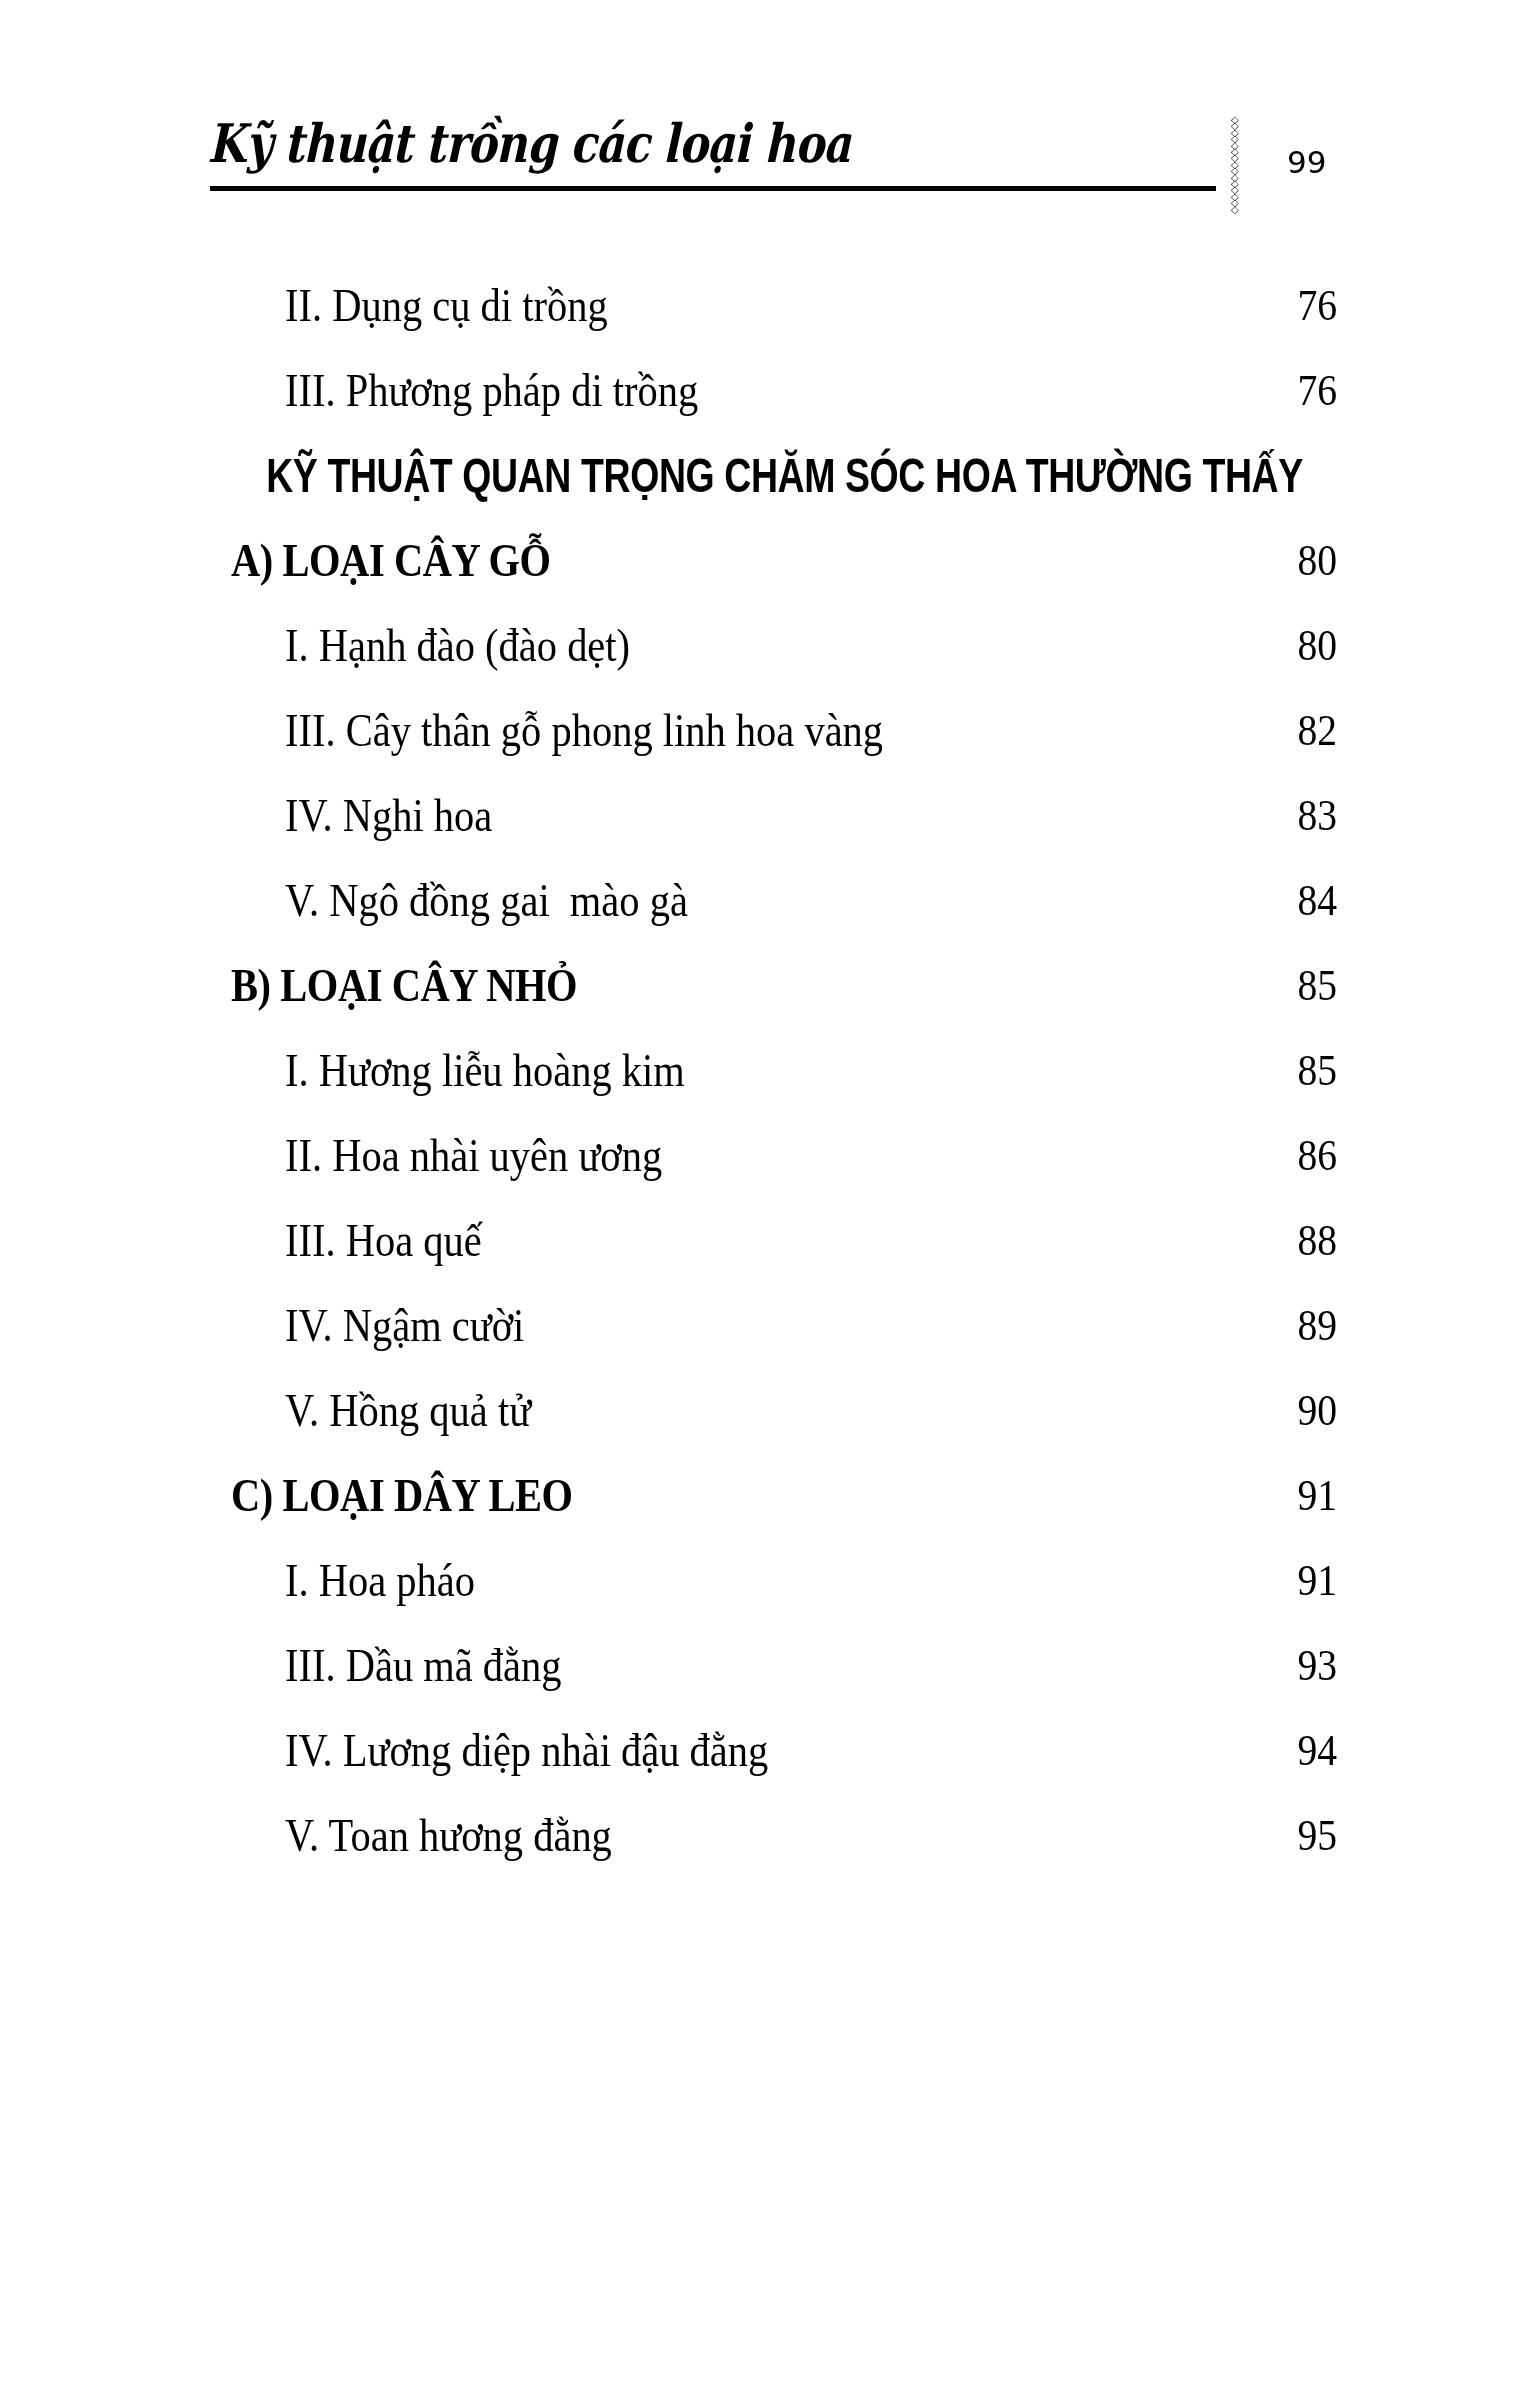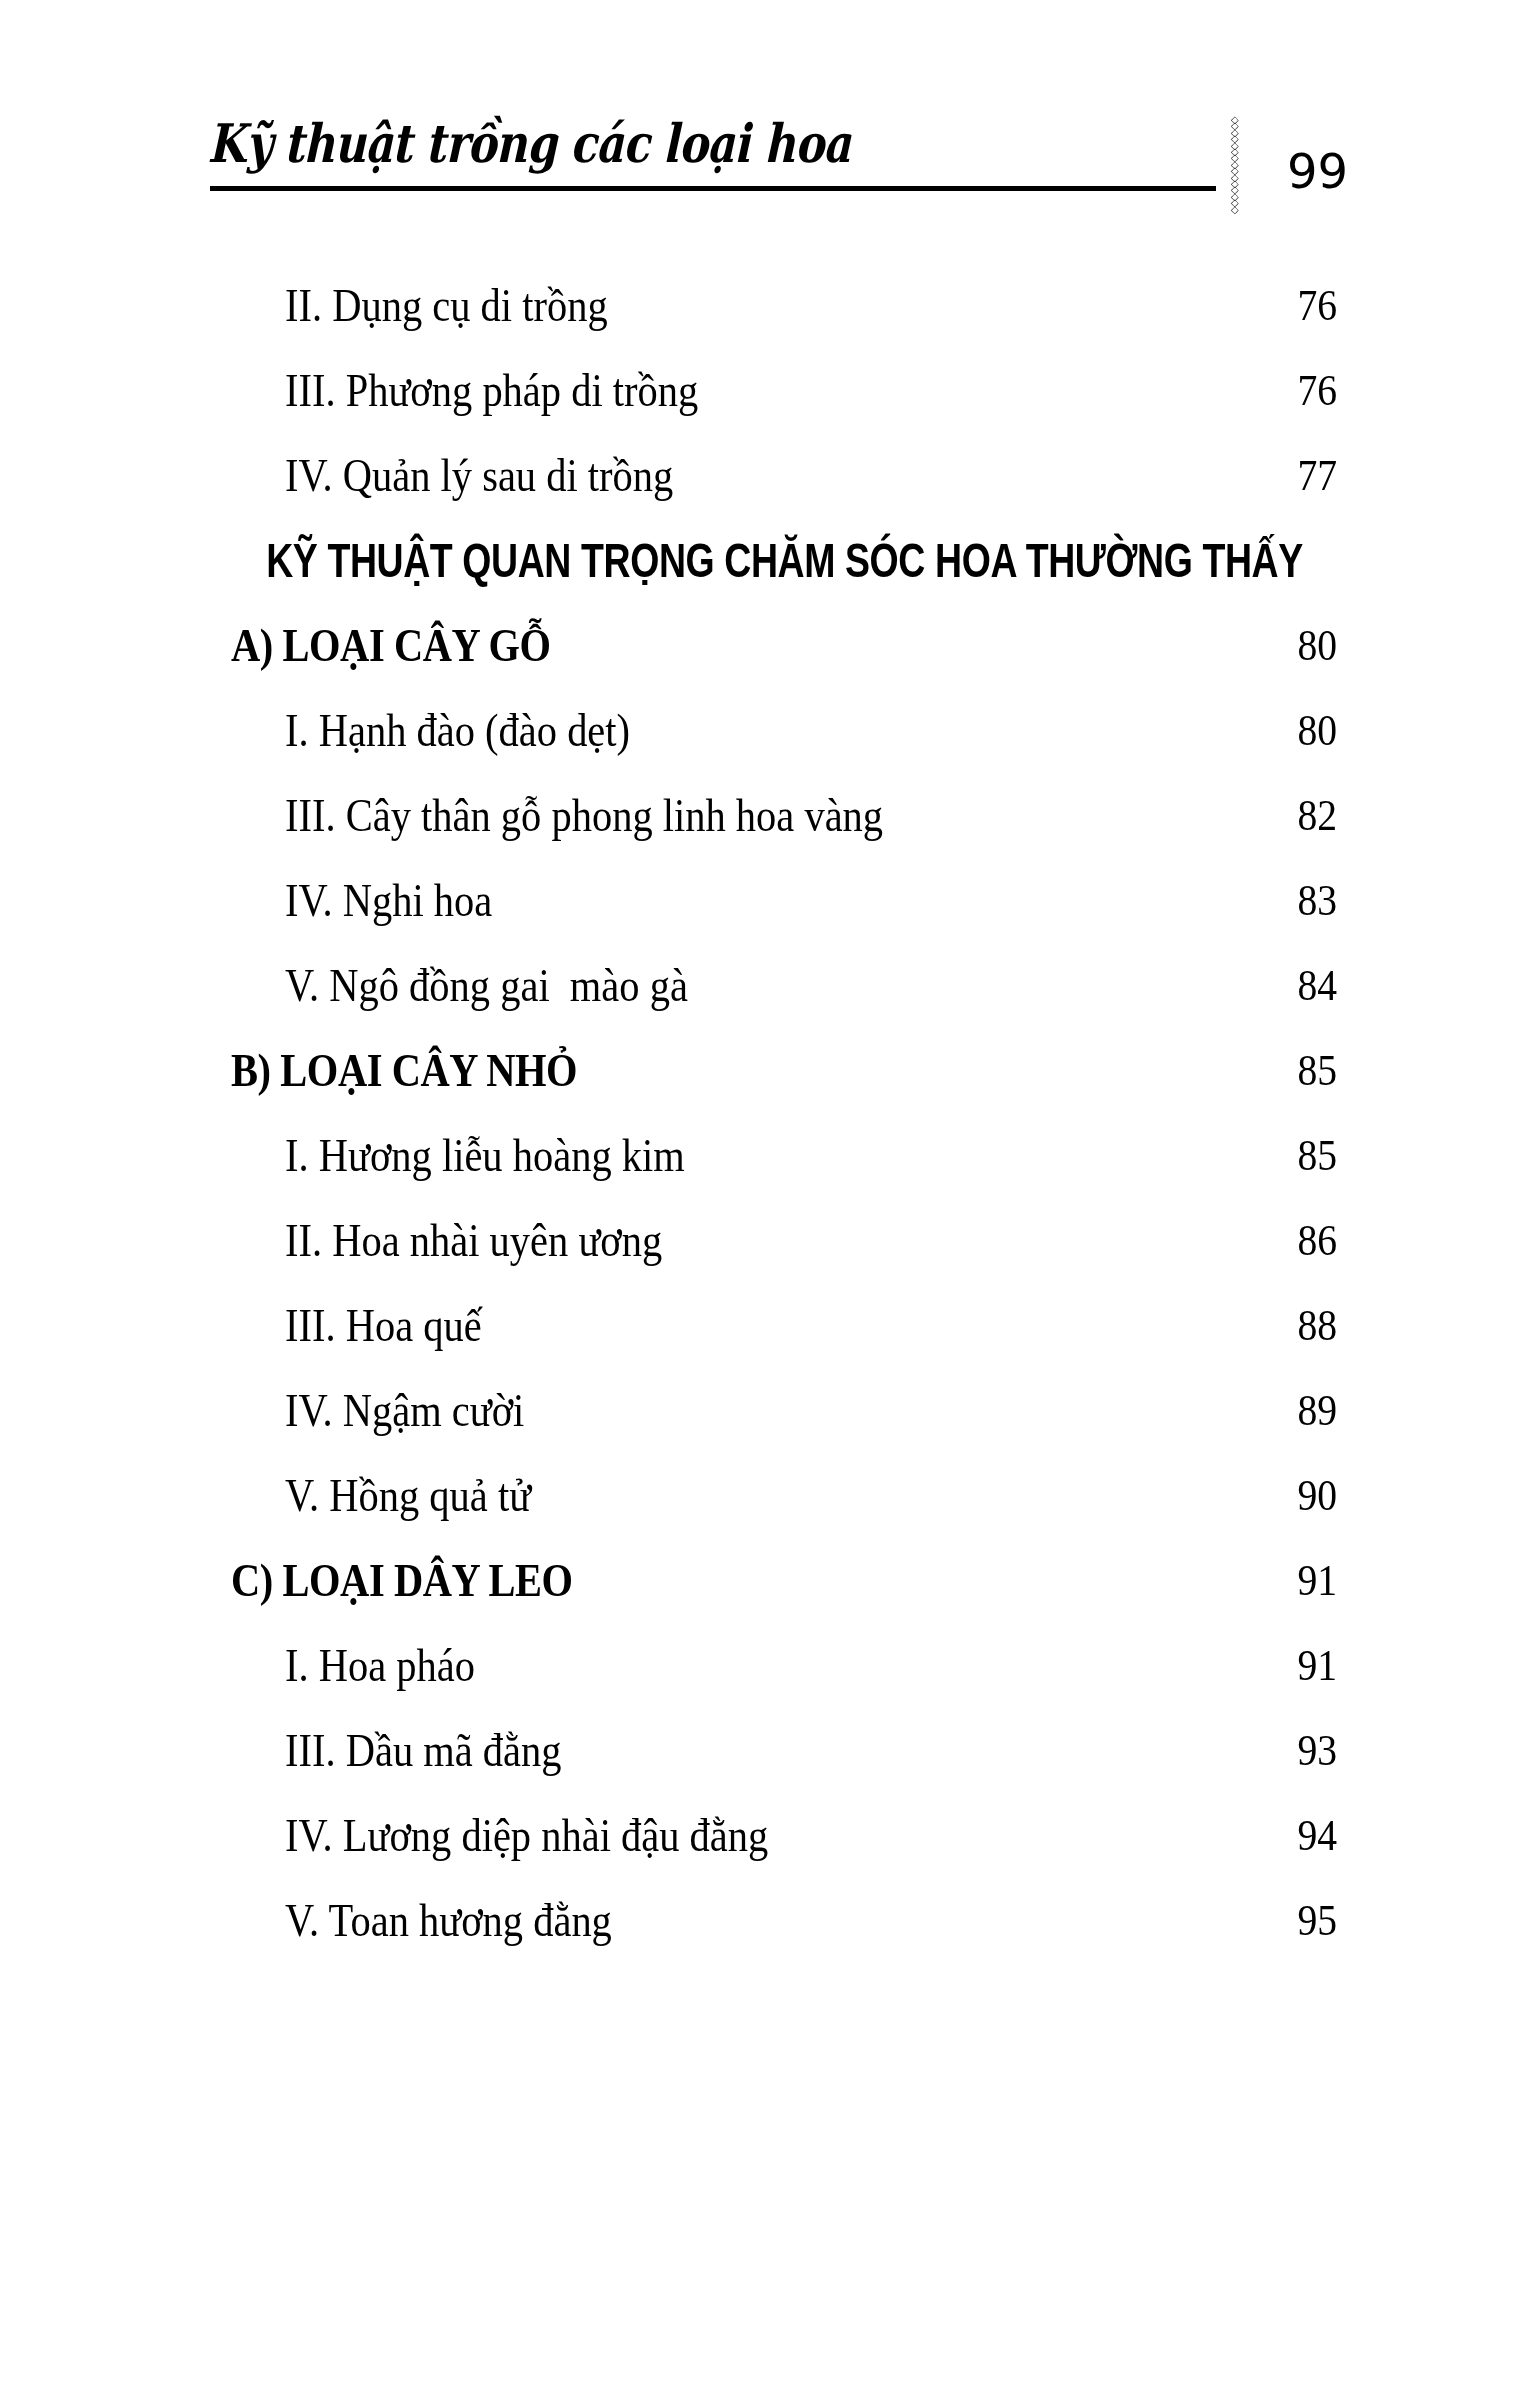--- a/index.html
+++ b/index.html
@@ -44,21 +44,21 @@
     font-size: 10px;
     line-height: 6.4px;
     white-space: pre;
     color: #1a1a1a;
   }
   .pageno {
     position: absolute;
     left: 1287px;
     top: 147px;
     font-family: "DejaVu Sans", sans-serif;
-    font-size: 48px;
+    font-size: 31px;
     line-height: 1;
     letter-spacing: 0px;
   }
 
   
   .toc {
     position: absolute;
     left: 0;
     right: 0;
     top: 264px;
@@ -138,24 +138,20 @@
     <div class="row item">
       <span class="label">II. Dụng cụ di trồng</span>
       <span class="page">76</span>
     </div>
 
     <div class="row item">
       <span class="label">III. Phương pháp di trồng</span>
       <span class="page">76</span>
     </div>
 
-    <div class="row item">
-      <span class="label">IV. Quản lý sau di trồng</span>
-      <span class="page">77</span>
-    </div>
 
     <div class="row heading">
       <span class="label">KỸ THUẬT QUAN TRỌNG CHĂM SÓC HOA THƯỜNG THẤY</span>
 
     </div>
 
     <div class="row section">
       <span class="label">A) LOẠI CÂY GỖ</span>
       <span class="page">80</span>
     </div>

